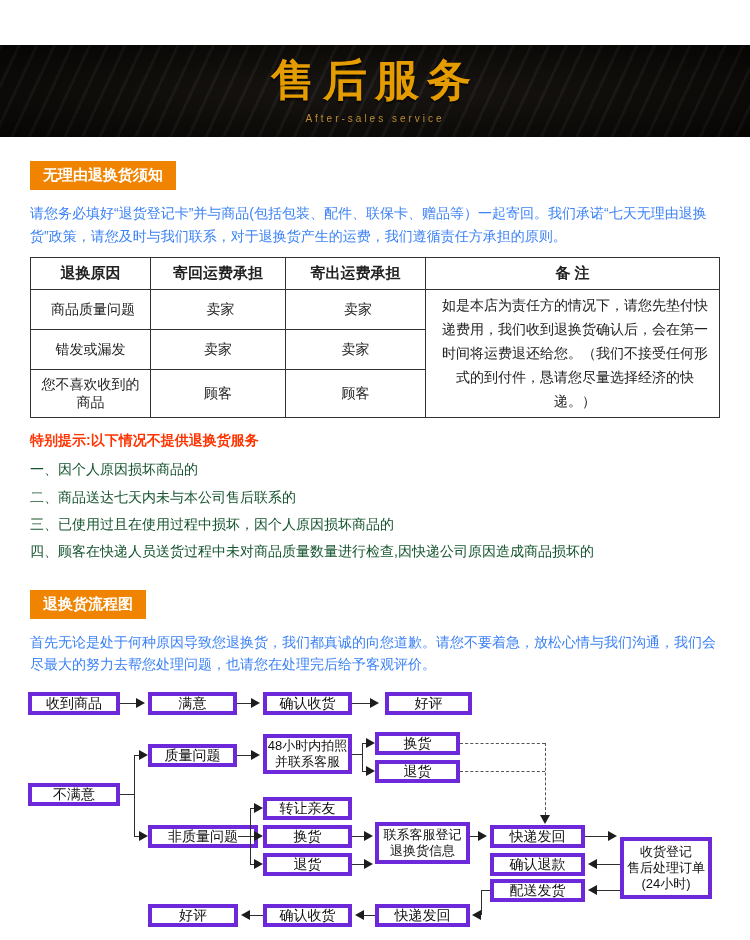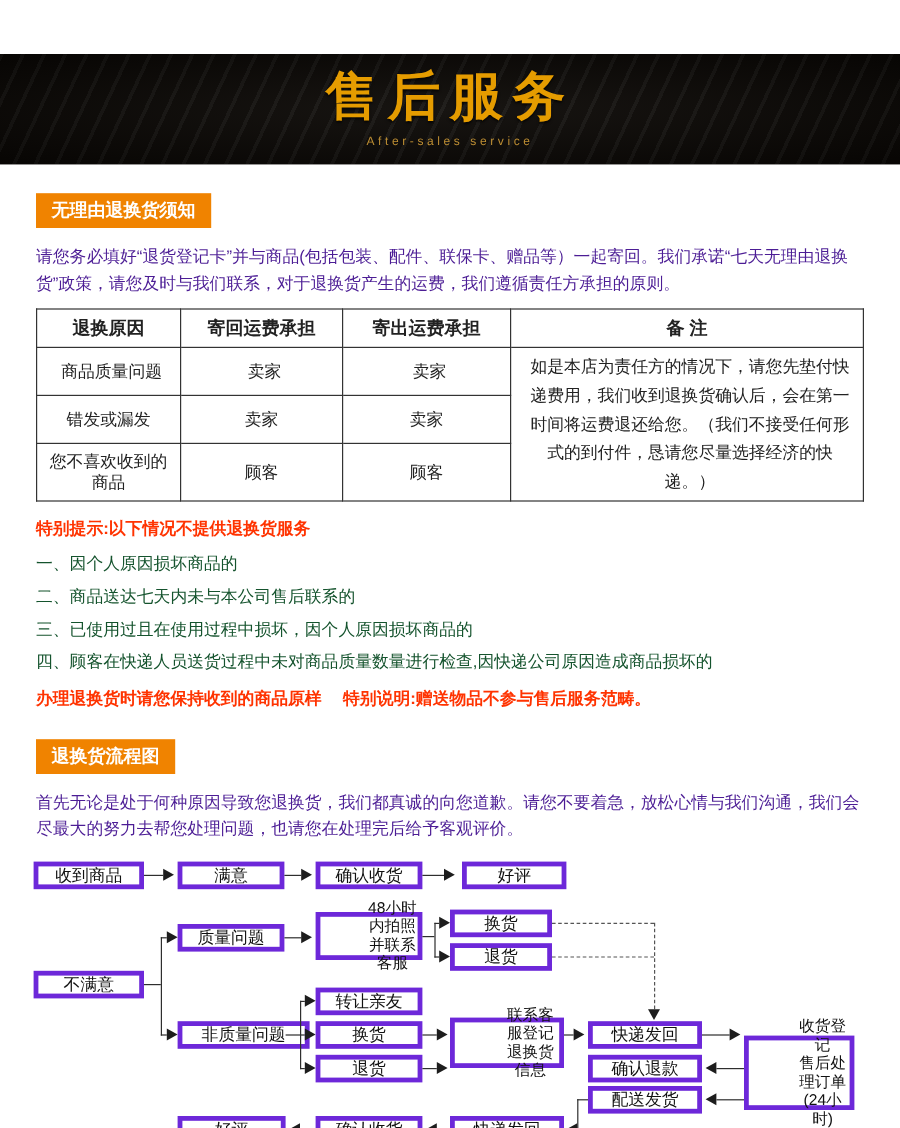--- a/index.html
+++ b/index.html
@@ -30,21 +30,21 @@
     position: relative; z-index:1;
     font-size: 10px; color:#bd8e33; letter-spacing: 3px; margin-top: 3px;
   }
   
   .pad { padding: 0 30px; }
   .badge {
     display:inline-block; background:#f08300; color:#fff;
     font-size: 15px; font-weight: bold; padding: 5px 13px;
     margin: 24px 0 8px 0;
   }
-  .intro { font-size:14px; line-height:1.62; color:#4c1d95; margin: 4px 0 10px 0; }
+  .intro { font-size:14px; line-height:1.62; color:#3b82f6; margin: 4px 0 10px 0; }
   .red { color:#ff3300; }
   
   table.returns { width:100%; border-collapse: collapse; margin: 4px 0 14px 0; }
   table.returns th, table.returns td {
     border: 1px solid #333; font-size: 14px; color:#222;
     text-align: center; vertical-align: middle; padding: 4px 6px;
   }
   table.returns th { font-weight: bold; font-size: 15px; height: 32px; }
   .col-reason { width:120px; } .col-back { width:135px; } .col-out { width:140px; }
   tr.r1 td { height: 38px; padding-left: 11px; } tr.r2 td { height: 38px; } tr.r3 td { height: 46px; }
@@ -54,21 +54,21 @@
   .warn-list li { font-size:14px; color:#14532d; line-height: 1.95; }
   .warn-footer { font-size:14px; font-weight:bold; margin-top: 8px; white-space: pre-wrap; }
   
   .flow { position: relative; height: 244px; margin: 14px 0 4px 0; width: 750px; }
   .fbox {
     position:absolute; border:4px solid #6d28d9; background:#fff;
     display:flex; align-items:center; justify-content:center;
     text-align:center; font-size:14px; color:#111; line-height:1.2;
     white-space: pre-line;
   }
-  .fbox.sm { font-size: 13px; padding-left: 39px; }
+  .fbox.sm { font-size: 13px; }
   .hl { position:absolute; height:0; border-top:1px solid #2e2e2e; }
   .vl { position:absolute; width:0; border-left:1px solid #2e2e2e; }
   .dh { position:absolute; height:0; border-top:1px dashed #555; }
   .dv { position:absolute; width:0; border-left:1px dashed #555; }
   .tr { position:absolute; width:0; height:0; border-top:5px solid transparent; border-bottom:5px solid transparent; border-left:9px solid #1d1d1d; }
   .tl { position:absolute; width:0; height:0; border-top:5px solid transparent; border-bottom:5px solid transparent; border-right:9px solid #1d1d1d; }
   .td { position:absolute; width:0; height:0; border-left:5px solid transparent; border-right:5px solid transparent; border-top:9px solid #1d1d1d; }
   
   .thanks-title { font-size:17px; font-weight:bold; color:#222; margin: 14px 0 8px 0; }
 </style>
@@ -111,21 +111,20 @@
   </tbody>
     </table>
 
   <div class="warn-title red">特别提示:以下情况不提供退换货服务</div>
   <ul class="warn-list">
     <li>一、因个人原因损坏商品的</li>
     <li>二、商品送达七天内未与本公司售后联系的</li>
     <li>三、已使用过且在使用过程中损坏，因个人原因损坏商品的</li>
     <li>四、顾客在快递人员送货过程中未对商品质量数量进行检查,因快递公司原因造成商品损坏的</li>
   </ul>
-  <div class="warn-footer red">办理退换货时请您保持收到的商品原样　 特别说明:赠送物品不参与售后服务范畴。</div>
 
   
   <div class="badge">退换货流程图</div>
   <p class="intro">首先无论是处于何种原因导致您退换货，我们都真诚的向您道歉。请您不要着急，放松心情与我们沟通，我们会尽最大的努力去帮您处理问题，也请您在处理完后给予客观评价。</p>
 </div>
 
 <div class="flow">
 
   <div class="fbox" style="left:28px;top:2px;width:92px;height:23px">收到商品</div>
   <div class="fbox" style="left:148px;top:2px;width:89px;height:23px">满意</div>

